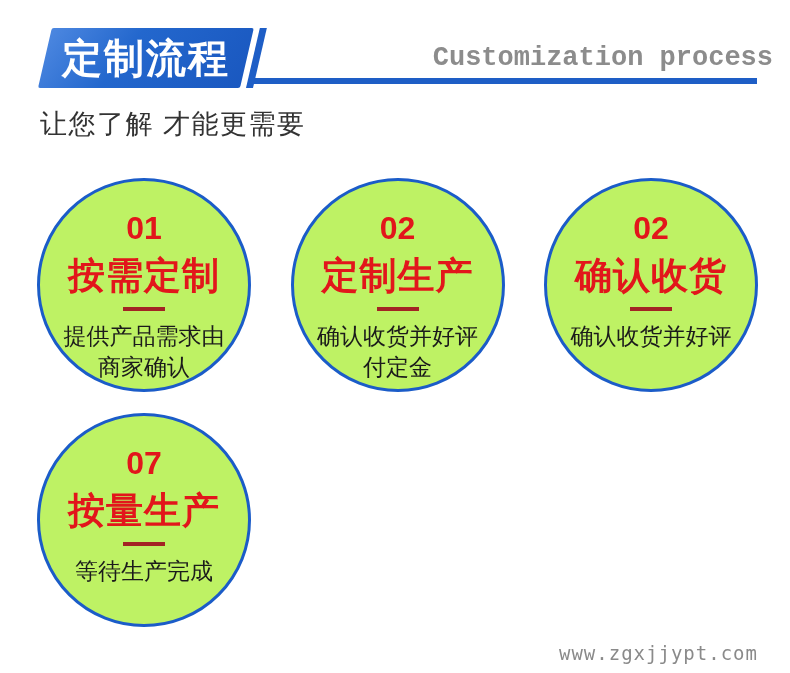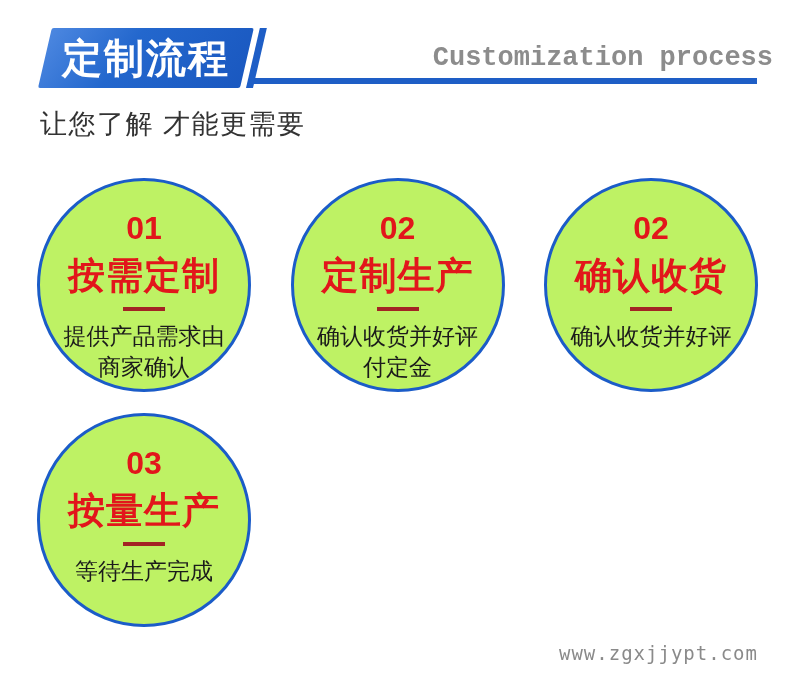--- a/index.html
+++ b/index.html
@@ -160,21 +160,21 @@
 
   <div class="step-circle">
     <div class="step-number">02</div>
     <div class="step-title">确认收货</div>
     <div class="step-divider"></div>
     <div class="step-desc">确认收货并好评</div>
   </div>
 
 
   <div class="step-circle">
-    <div class="step-number">03</div>
+    <div class="step-number">07</div>
     <div class="step-title">按量生产</div>
     <div class="step-divider"></div>
     <div class="step-desc">等待生产完成</div>
   </div>
 
 </div>
 
 <div class="watermark">www.zgxjjypt.com</div>
 
 </body></html>

